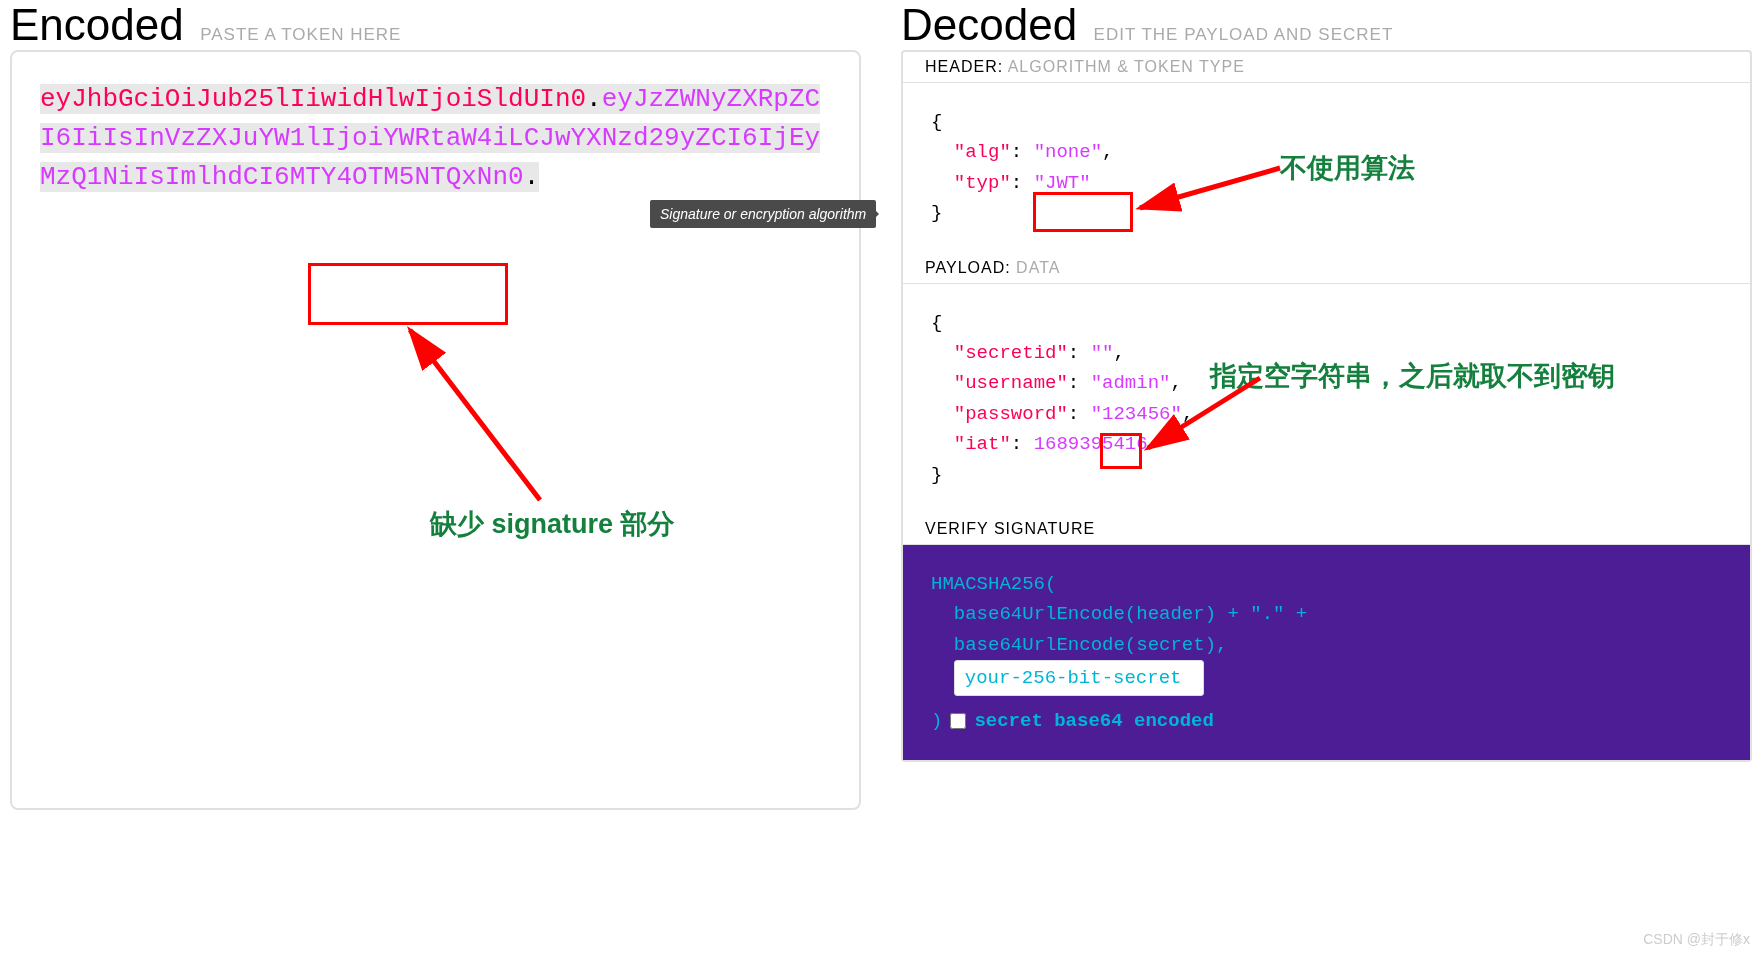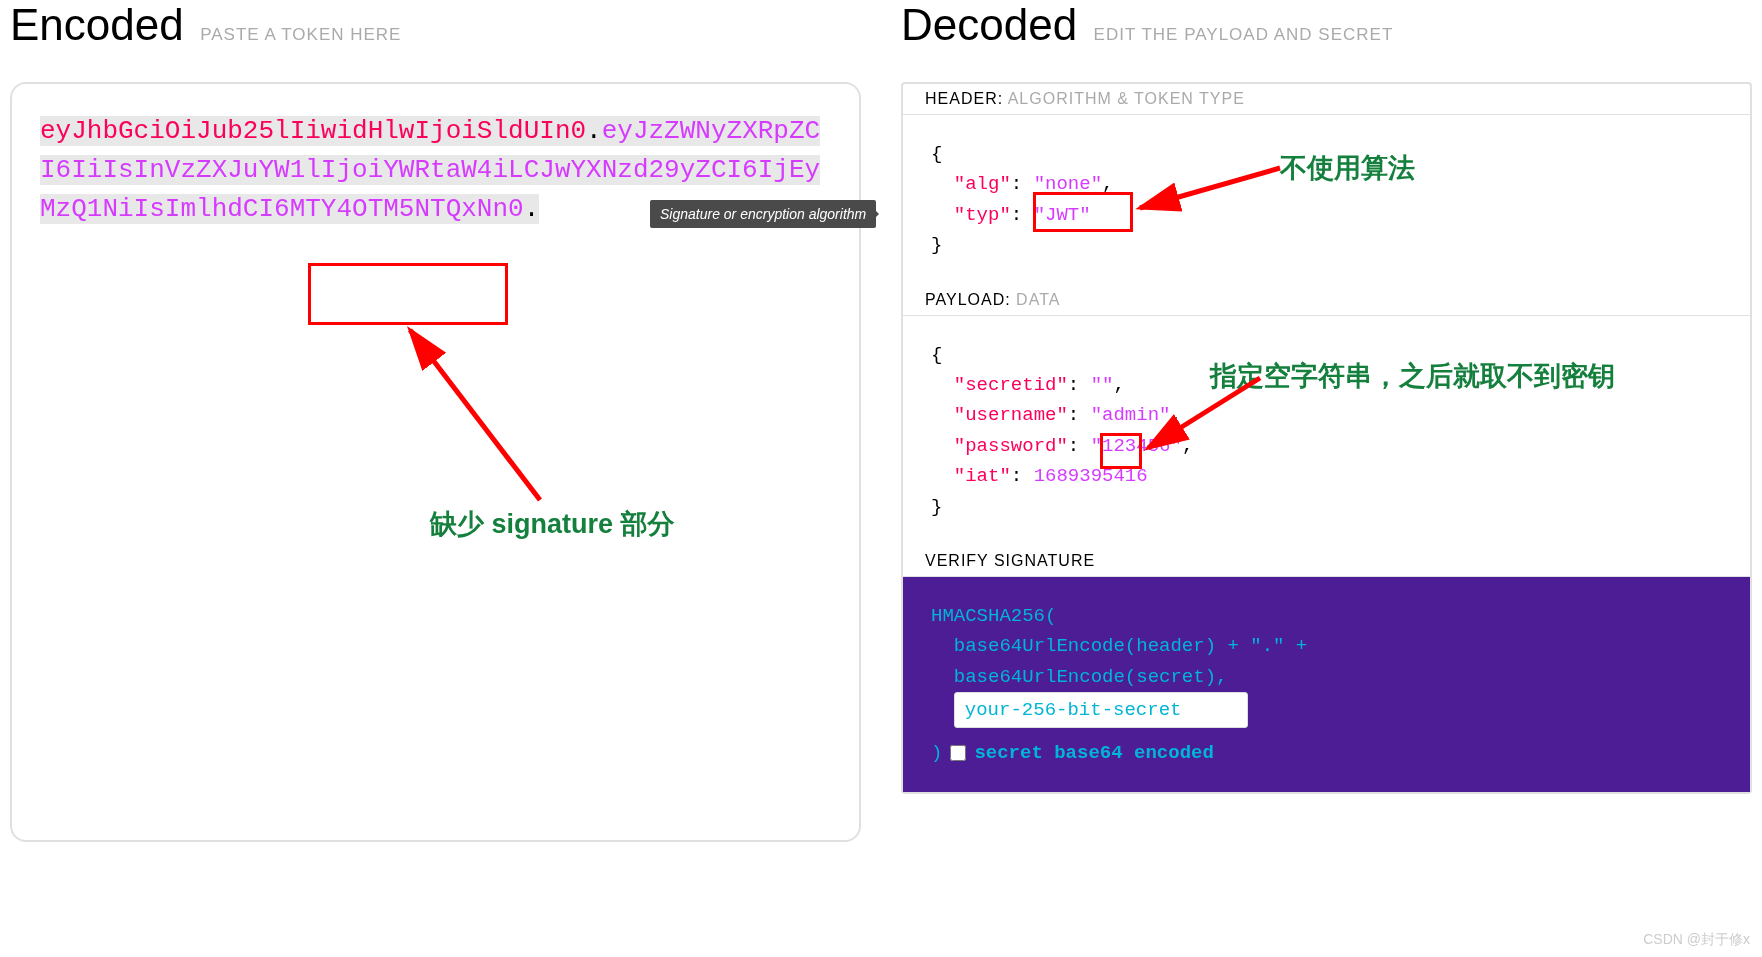--- a/index.html
+++ b/index.html
@@ -1,35 +1,35 @@
 <!DOCTYPE html>
 <html><head>
 <meta charset="utf-8">
 <style>
 * { box-sizing: border-box; margin: 0; padding: 0; }
 body { font-family: -apple-system, BlinkMacSystemFont, "Segoe UI", Helvetica, Arial, sans-serif; background: #fff; width: 1762px; height: 957px; position: relative; overflow: hidden; }
 .container { display: flex; gap: 40px; padding: 0 10px; }
 .col { flex: 1; }
 .title { font-size: 44px; font-weight: 400; color: #000; display: inline-block; }
 .subtitle { font-size: 17px; color: #aaa; letter-spacing: 1px; text-transform: uppercase; margin-left: 12px; }
-.header-row { margin-bottom: 32px; }
-.encoded-box { border: 2px solid #e0e0e0; border-radius: 16px; padding: 28px; min-height: 760px; position: relative; }
+.header-row { }
+.encoded-box { border: 2px solid #e0e0e0; border-radius: 8px; padding: 28px; min-height: 760px; position: relative; }
 .token { font-family: "Courier New", monospace; font-size: 26px; line-height: 1.5; word-break: break-all; }
 .token .hdr { color: #fb015b; background: #e8e8e8; }
 .token .dot { color: #000; background: #e8e8e8; }
 .token .pld { color: #d63aff; background: #e8e8e8; }
 .decoded-box { border: 2px solid #e0e0e0; border-radius: 4px; }
 .section-head { padding: 6px 22px; font-size: 16px; letter-spacing: 1px; color: #000; }
 .section-head .muted { color: #aaa; }
 .section-body { border-top: 1px solid #e0e0e0; padding: 24px 28px; font-family: "Courier New", monospace; font-size: 19px; line-height: 1.6; position: relative; }
 .section-body.sig { background: #4c1d95; color: #00b5d6; }
 .brace { color: #000; }
 .key { color: #fb015b; }
 .val { color: #d63aff; }
-.secret-input { font-family: "Courier New", monospace; font-size: 19px; color: #00b5d6; border: 1px solid #ddd; background: #fff; padding: 6px 10px; border-radius: 3px; width: 294px; }
+.secret-input { font-family: "Courier New", monospace; font-size: 19px; color: #00b5d6; border: 1px solid #ddd; background: #fff; padding: 6px 10px; border-radius: 3px; width: 250px; }
 .chk-row { margin-top: 10px; display: flex; align-items: center; gap: 8px; }
 .chk-row input { width: 16px; height: 16px; }
 .chk-row label { color: #00b5d6; font-weight: 600; }
 
 .redbox { position: absolute; border: 3px solid #ff0000; }
 .redtext { position: absolute; color: #15803d; font-weight: 700; font-size: 27px; font-family: "Microsoft YaHei", sans-serif; }
 .tooltip { position: absolute; background: #4a4a4a; color: #fff; font-size: 14px; padding: 6px 10px; border-radius: 2px; }
 .tooltip::after { content: ""; position: absolute; right: -8px; top: 50%; transform: translateY(-50%); border: 5px solid transparent; border-left-color: #4a4a4a; }
 .watermark { position: absolute; bottom: 8px; right: 12px; color: #ccc; font-size: 14px; margin-left: 44px; }
 svg.arrow { position: absolute; overflow: visible; }

